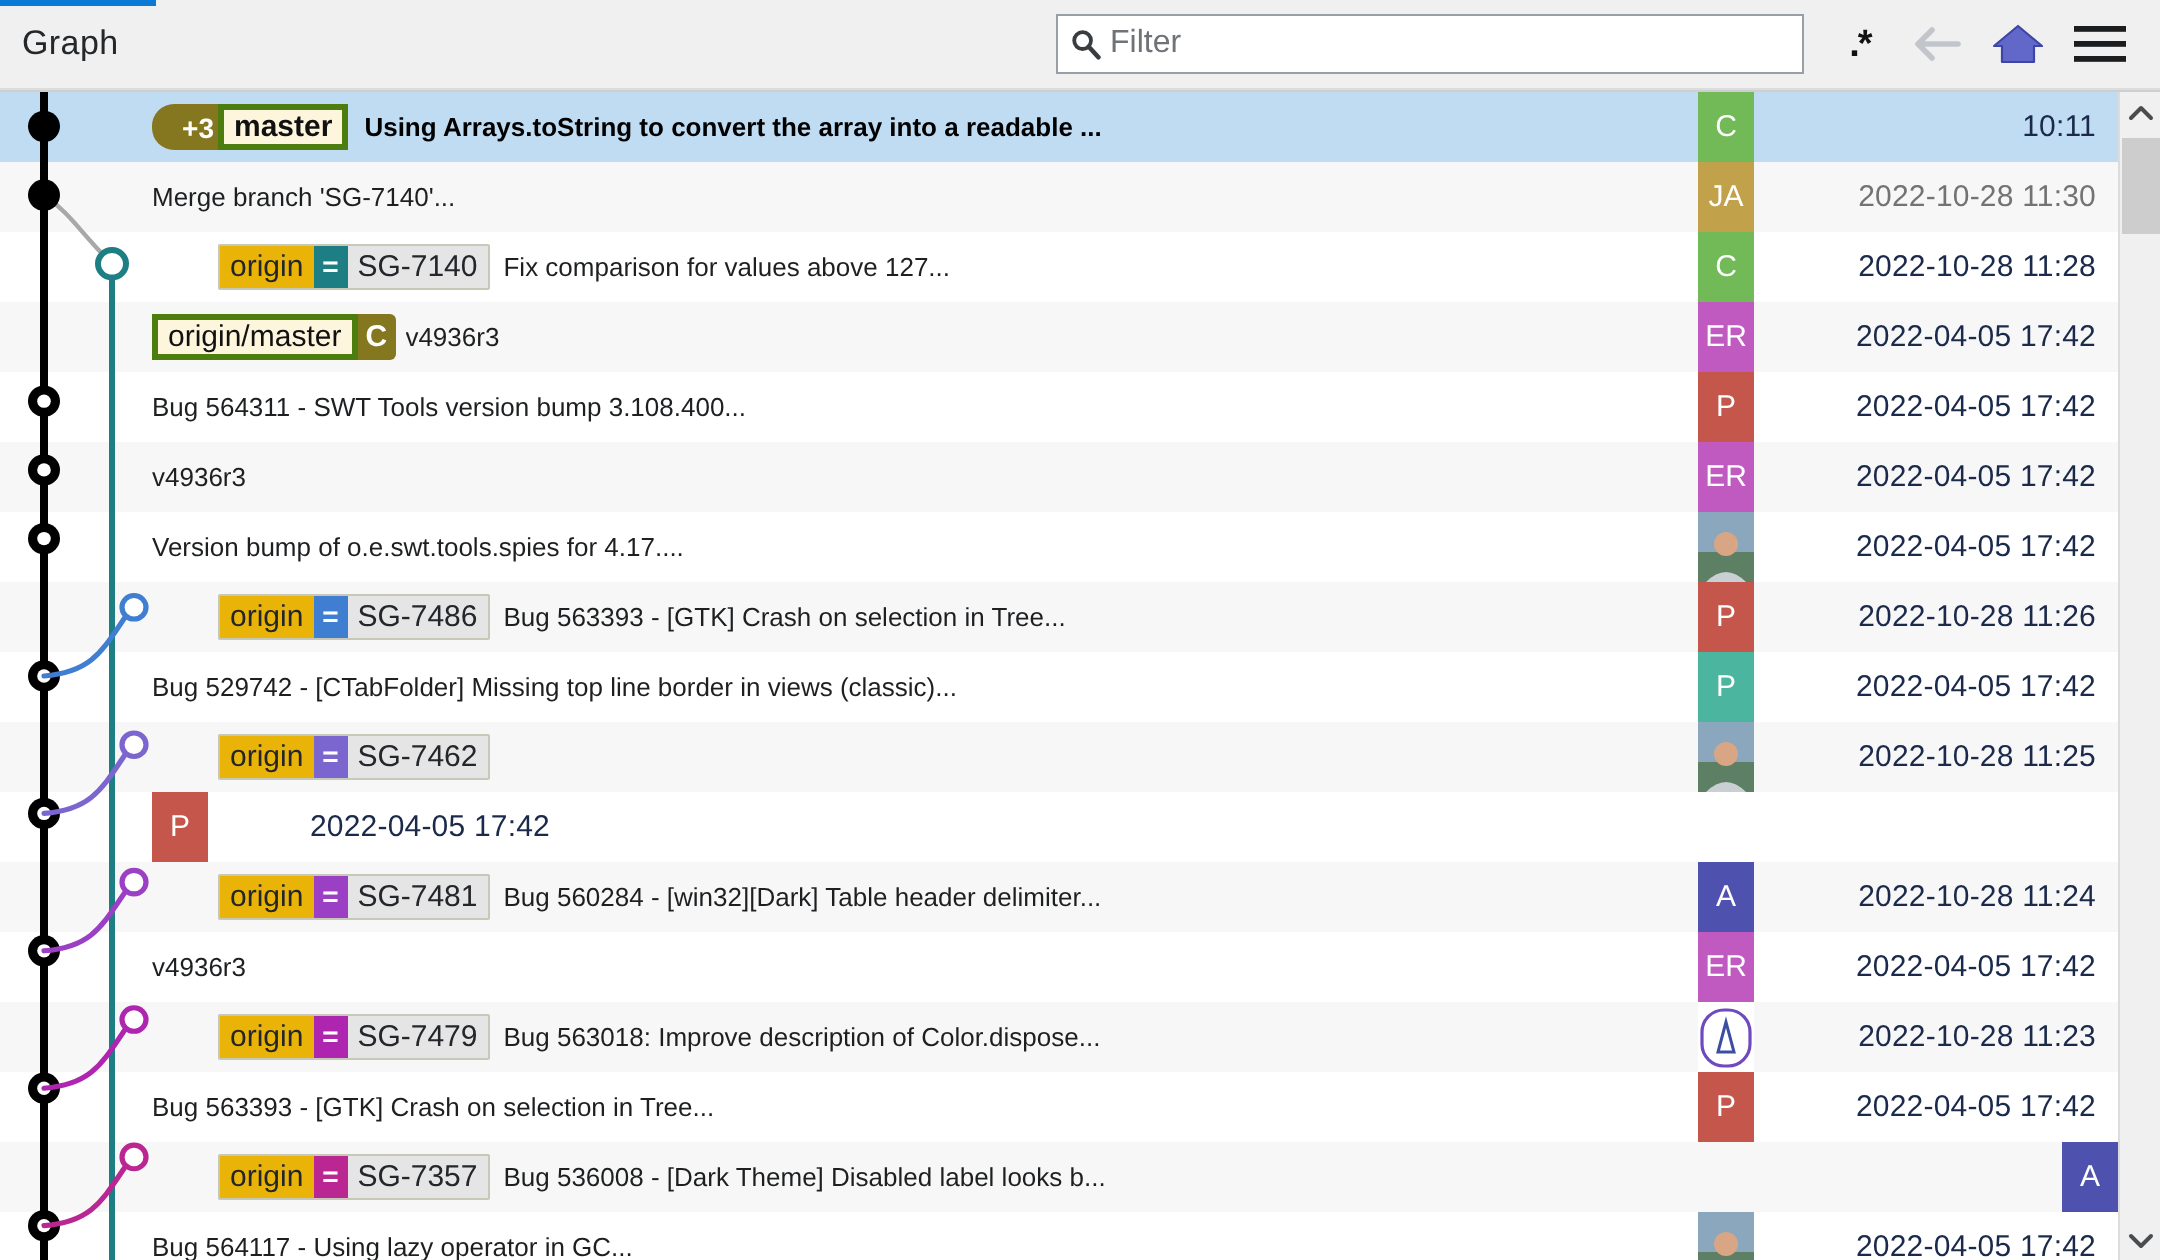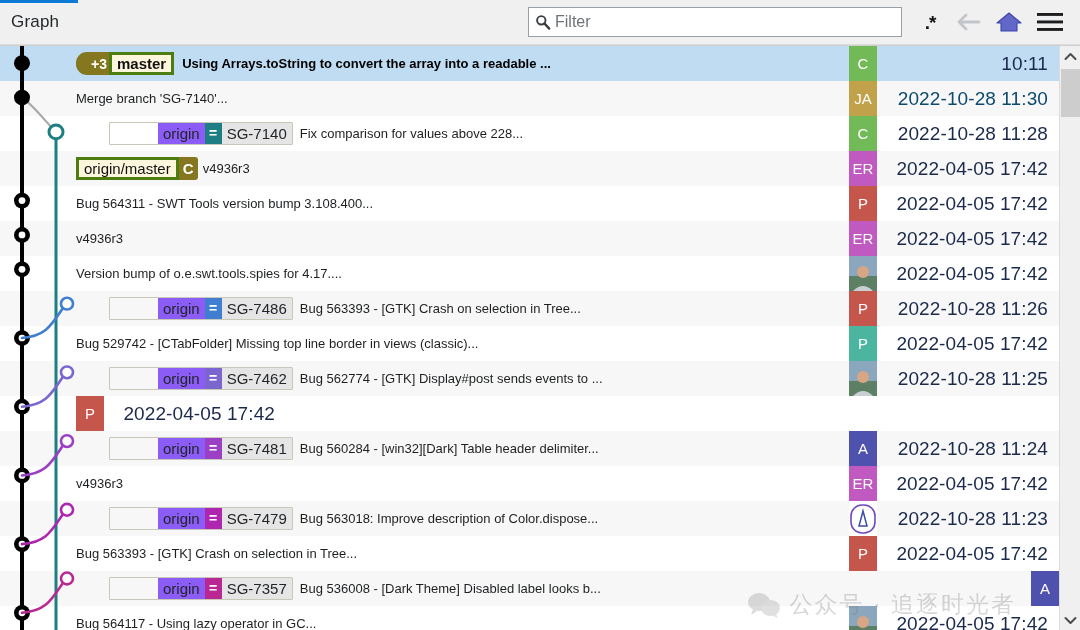--- a/index.html
+++ b/index.html
@@ -88,21 +88,21 @@
   .subj-text.bold { font-weight: 700; color: #000; }
 
   
   .tag {
     display: inline-flex; align-items: stretch; height: 23px;
     margin-right: 7px; flex: 0 0 auto;
     border: 1px solid #c8c8b8; border-radius: 1px; overflow: hidden;
     font-size: 15px; line-height: 21px;
   }
   .tag .remote {
-    background: #8b5cf6; color: #23262a; padding: 0 5px; margin-left: 48px;
+    background: #eab308; color: #23262a; padding: 0 5px;
   }
   .tag .eq {
     width: 17px; color: #ffffff; text-align: center;
     font-weight: 700; font-size: 14px;
   }
   .tag .local {
     background: #e5e5e5; color: #23262a; padding: 0 5px;
   }
   .chip-master {
     display: inline-flex; align-items: center; height: 23px;
@@ -129,23 +129,23 @@
   .author {
     flex: 0 0 28px; width: 28px; height: 35px;
     display: flex; align-items: center; justify-content: center;
     color: #fff; font-size: 15px; overflow: hidden;
   }
   .author.photo { padding: 0; }
   .date {
     flex: 0 0 182px; width: 182px; height: 100%;
     display: flex; align-items: center; justify-content: flex-end;
     padding-right: 11px;
-    font-size: 19px; color: #1b2a4b; letter-spacing: .1px;
-  }
-  .date.muted { color: #0c4a6e; }
+    font-size: 15px; color: #1b2a4b; letter-spacing: .1px;
+  }
+  .date.muted { color: #737373; }
 
   
   .graph-svg {
     position: absolute; left: 0; top: 0;
     width: 76px; height: 100%; pointer-events: none;
   }
 
   
   .scrollbar {
     flex: 0 0 21px; width: 21px;
@@ -242,21 +242,21 @@
         </div>
         <div class="row">
           <div class="graphpad"></div>
           <div class="subj">
             <div class="indent deep"></div>
             <div class="tag">
               <span class="remote">origin</span>
               <span class="eq" style="background: rgb(29, 127, 132);">=</span>
               <span class="local">SG-7140</span>
             </div>
-            <div class="subj-text">Fix comparison for values above 228...</div>
+            <div class="subj-text">Fix comparison for values above 127...</div>
           </div>
           <div class="author" style="background: rgb(114, 186, 88);">C</div>
           <div class="date">2022-10-28 11:28</div>
         </div>
         <div class="row alt">
           <div class="graphpad"></div>
           <div class="subj">
             <div class="indent"></div>
             <div class="chip-group">
               <span class="chip-master" style="font-weight: 400; margin-right: 0px;">origin/master</span>
@@ -326,21 +326,20 @@
         </div>
         <div class="row alt">
           <div class="graphpad"></div>
           <div class="subj">
             <div class="indent deep"></div>
             <div class="tag">
               <span class="remote">origin</span>
               <span class="eq" style="background: rgb(123, 102, 207);">=</span>
               <span class="local">SG-7462</span>
             </div>
-            <div class="subj-text">Bug 562774 - [GTK] Display#post sends events to ...</div>
           </div>
           <div class="author photo">
             <svg width="28" height="35" viewBox="0 0 28 35">
               <rect width="28" height="35" fill="#8aa7bd"></rect>
               <rect y="20" width="28" height="15" fill="#5d7f63"></rect>
               <circle cx="14" cy="16" r="6" fill="#d8a684"></circle>
               <path d="M4 35 q10 -10 20 0 Z" fill="#c9cfd3"></path>
             </svg>
           </div>
           <div class="date">2022-10-28 11:25</div>
@@ -476,23 +475,14 @@
         <path d="M22 367.5 C 48 365.5, 52 352.5, 66 332.5" fill="none" stroke="#7b66cf" stroke-width="2.6" stroke-linecap="round"></path>
         <circle cx="67" cy="332.5" r="6" fill="#ffffff" stroke="#7b66cf" stroke-width="2.6"></circle>
         <path d="M22 437.5 C 48 435.5, 52 422.5, 66 402.5" fill="none" stroke="#9b3fc4" stroke-width="2.6" stroke-linecap="round"></path>
         <circle cx="67" cy="402.5" r="6" fill="#ffffff" stroke="#9b3fc4" stroke-width="2.6"></circle>
         <path d="M22 507.5 C 48 505.5, 52 492.5, 66 472.5" fill="none" stroke="#ae25b0" stroke-width="2.6" stroke-linecap="round"></path>
         <circle cx="67" cy="472.5" r="6" fill="#ffffff" stroke="#ae25b0" stroke-width="2.6"></circle>
         <path d="M22 577.5 C 48 575.5, 52 562.5, 66 542.5" fill="none" stroke="#bb2792" stroke-width="2.6" stroke-linecap="round"></path>
         <circle cx="67" cy="542.5" r="6" fill="#ffffff" stroke="#bb2792" stroke-width="2.6"></circle>
       </svg>
 
-    <div class="watermark">
-      <svg width="34" height="28" viewBox="0 0 34 28">
-        <ellipse cx="12" cy="11" rx="11" ry="9" fill="#8d8d8d"></ellipse>
-        <path d="M6 18 L4 24 L10 20 Z" fill="#8d8d8d"></path>
-        <ellipse cx="23.5" cy="17" rx="9.5" ry="8" fill="#9a9a9a"></ellipse>
-        <path d="M29 23 L31 27 L26 25 Z" fill="#9a9a9a"></path>
-      </svg>
-      <span>公众号 · 追逐时光者</span>
-    </div>
   </div>
 </div>
 
 </body></html>

